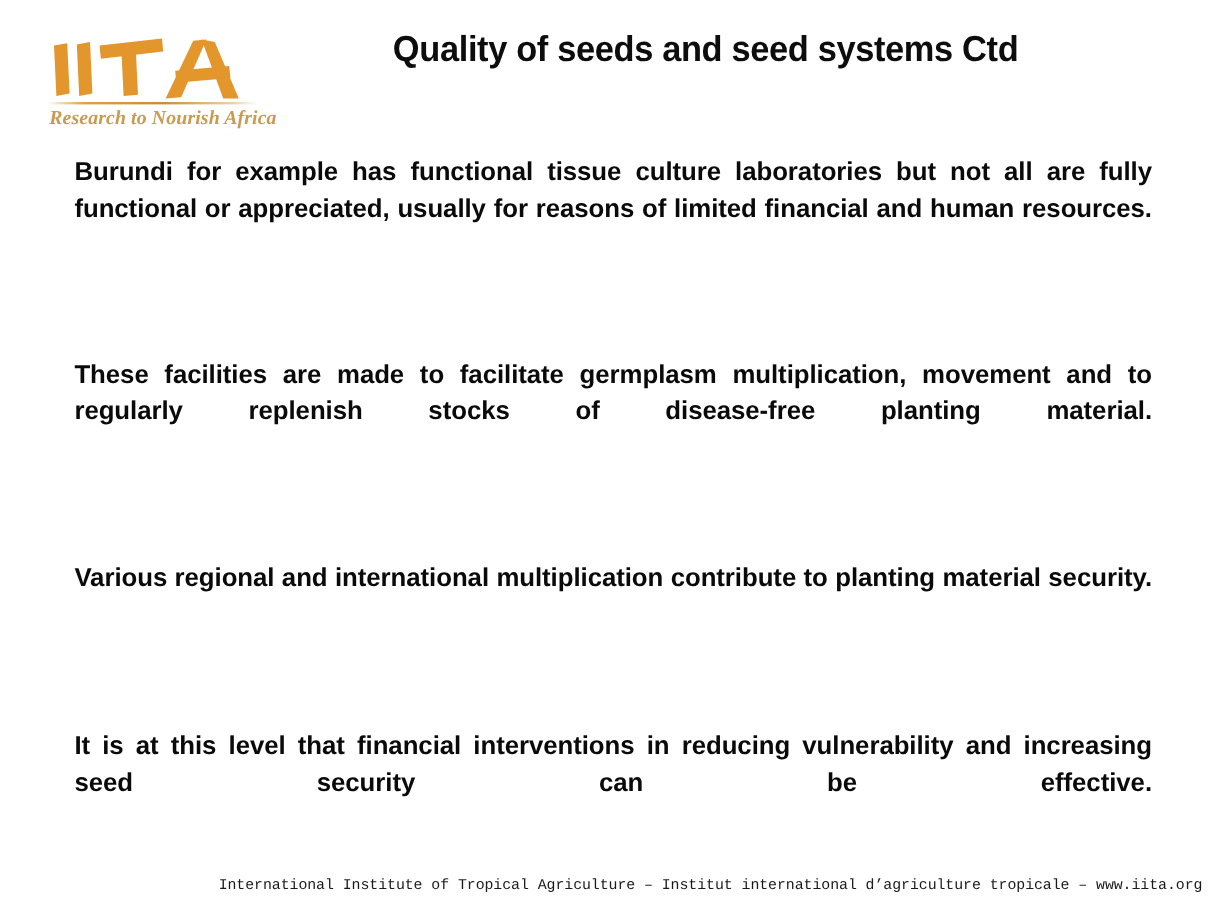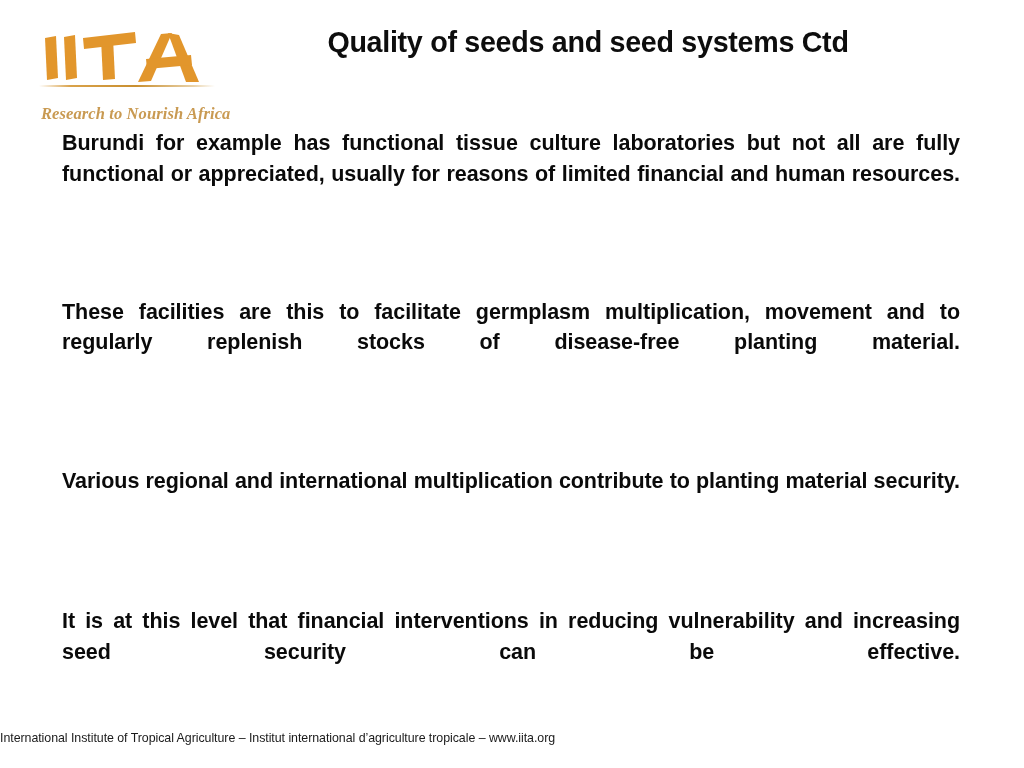--- a/index.html
+++ b/index.html
@@ -42,21 +42,21 @@
     position: absolute;
     left: 6px;
     top: 57px;
     width: 176px;
     height: 2px;
     background: linear-gradient(to right, #ffffff 0%, #d9a24a 18%, #c98f30 55%, #e9d3ab 88%, #ffffff 100%);
   }
   .logo-tagline {
     position: absolute;
     left: 8px;
-    top: 76px;
+    top: 60px;
     width: 180px;
     font-family: "Liberation Serif", serif;
     font-style: italic;
     font-weight: 700;
     font-size: 16.5px;
     letter-spacing: 0.1px;
     color: #c99a52;
     white-space: nowrap;
   }
 
@@ -106,22 +106,22 @@
     display: inline-block;
     width: 100%;
   }
 
   
   .footer {
     position: absolute;
     left: 0;
     right: 22px;
     top: 730px;
-    text-align: left;
-    font-family: Liberation Sans, sans-serif;
+    text-align: right;
+    font-family: Liberation Mono, monospace;
     font-weight: 400;
     font-size: 12.4px;
     line-height: 16px;
     color: #1a1a1a;
     letter-spacing: -0.05px;
     white-space: nowrap;
   }
 </style>
 </head>
 <body>
@@ -154,21 +154,21 @@
     <div class="logo-tagline">Research to Nourish Africa</div>
   </div>
 
   <div class="slide-title">Quality of seeds and seed systems Ctd</div>
 
   <div class="body-block">
 
     <p class="para">Burundi for example has functional tissue culture laboratories but not all are fully functional or appreciated, usually for reasons of limited financial and human resources.</p>
     <div class="para-gap-1"></div>
 
-    <p class="para">These facilities are this to facilitate germplasm multiplication, movement and to regularly replenish stocks of disease-free planting material.</p>
+    <p class="para">These facilities are made to facilitate germplasm multiplication, movement and to regularly replenish stocks of disease-free planting material.</p>
     <div class="para-gap-2"></div>
 
     <p class="para">Various regional and international multiplication contribute to planting material security.</p>
     <div class="para-gap-3"></div>
 
     <p class="para">It is at this level that financial interventions in reducing vulnerability and increasing seed security can be effective.</p>
     <div class="para-gap-4"></div>
 
   </div>
 

